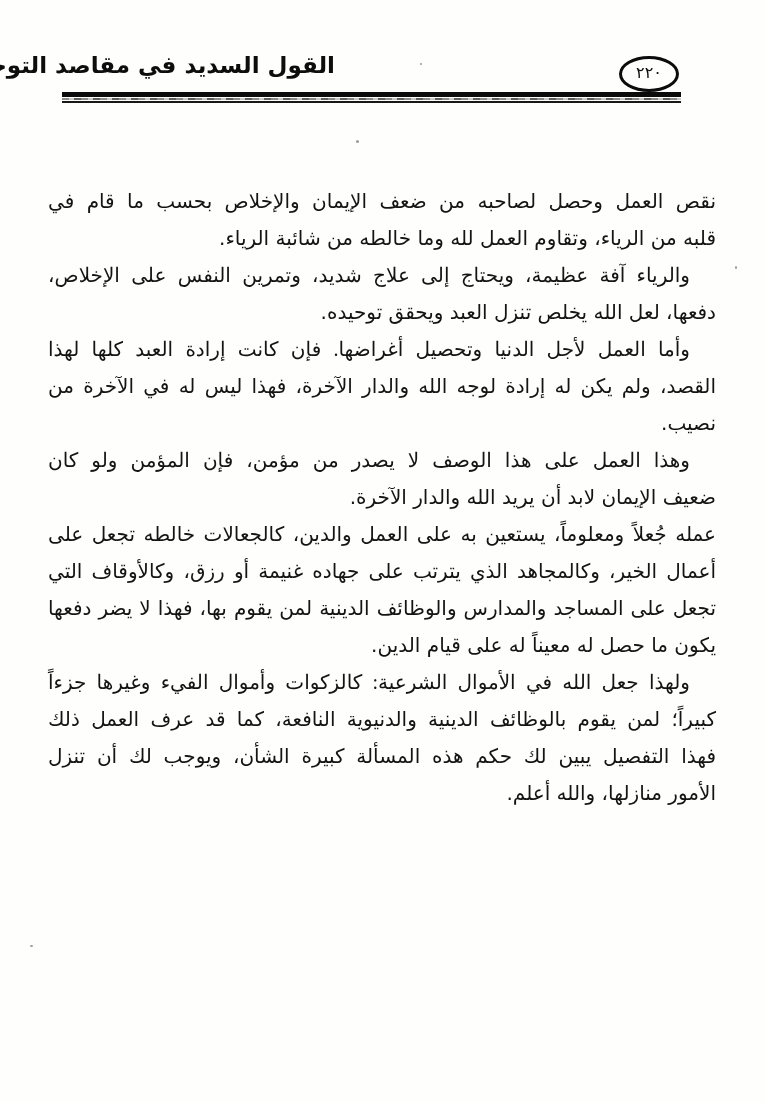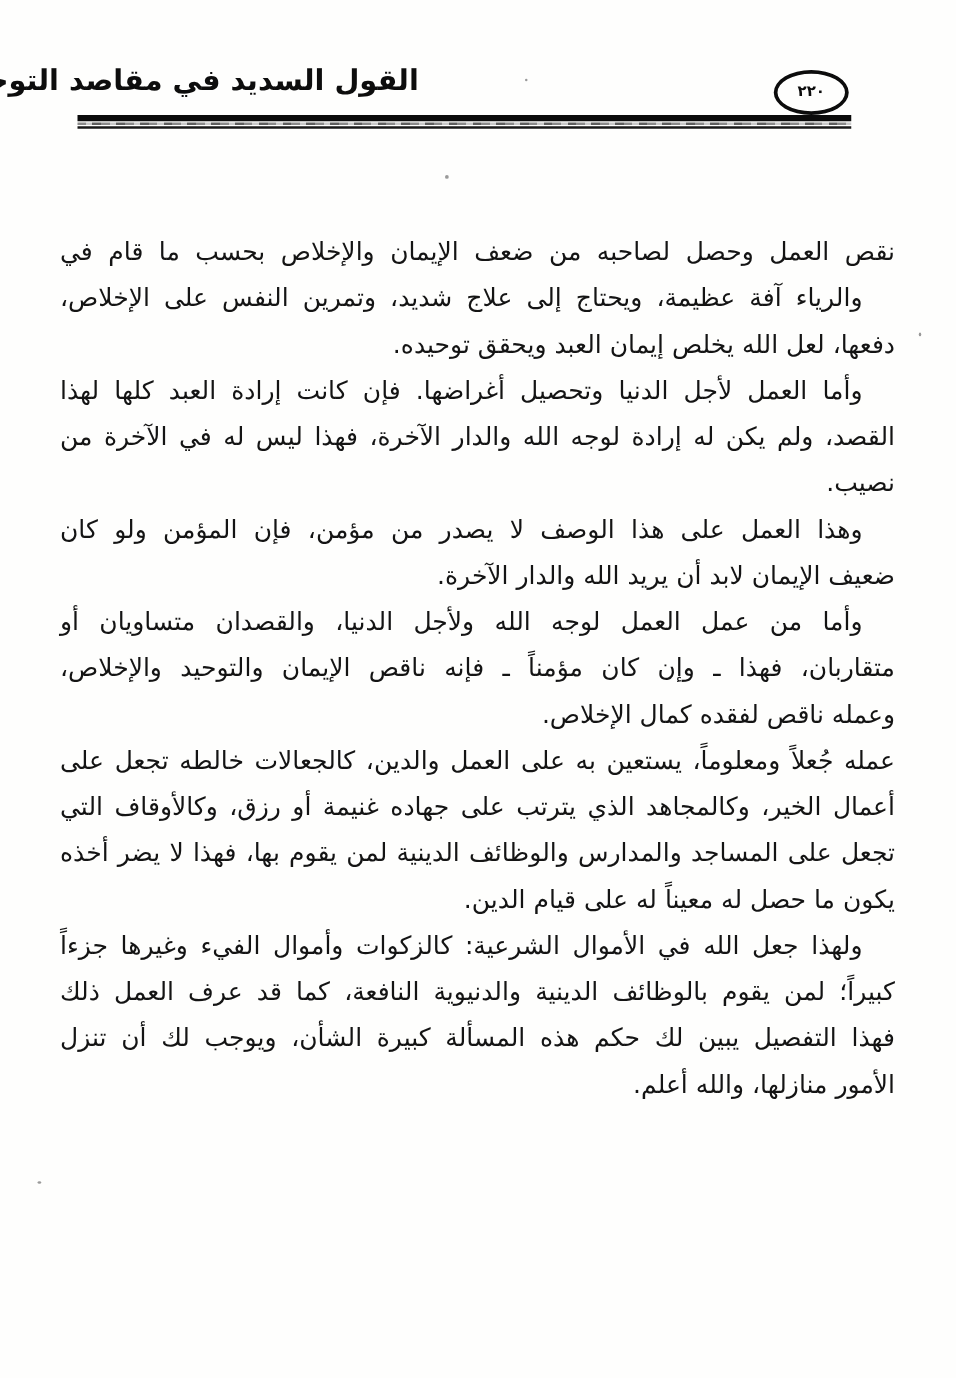--- a/index.html
+++ b/index.html
@@ -37,22 +37,22 @@
     width: 54px;
     height: 30px;
     border: 3px solid #0c0c0c;
     border-radius: 50%;
     display: flex;
     align-items: center;
     justify-content: center;
     background: #fefefd;
   }
   .page-badge .num {
-    font-size: 12px;
-    font-weight: bold;
+    font-size: 16px;
+    font-weight: normal;
     line-height: 1;
     padding-bottom: 2px;
     color: #0c0c0c;
   }
   .header-rule {
     position: absolute;
     left: 62px;
     top: 92px;
     width: 619px;
   }
@@ -71,21 +71,21 @@
     width: 668px;
     direction: rtl;
     font-size: 20px;
     line-height: 37px;
     color: #141414;
   }
   .para { margin: 0; }
   .line { white-space: nowrap; text-align: right; }
   .line.j { white-space: normal; text-align: justify; text-align-last: justify; }
   .line.c { text-align: right; }
-  .line.indent { padding-right: 26px; }
+  .line.indent { padding-right: 26px; font-family: Liberation Serif, serif; }
 
   
   .speck { position: absolute; background: #9a9a9a; border-radius: 50%; }
   .speck.s1 { left: 356px; top: 140px; width: 3px; height: 3px; }
   .speck.s2 { left: 420px; top: 63px;  width: 2px; height: 2px; }
   .speck.s3 { left: 735px; top: 266px; width: 2px; height: 3px; }
   .speck.s4 { left: 30px;  top: 945px; width: 3px; height: 2px; }
 </style>
 </head>
 <body>
@@ -100,42 +100,38 @@
 
   <div class="header-rule">
     <div class="bar-thick"></div>
     <div class="bar-gray"></div>
     <div class="bar-thin"></div>
   </div>
 
   <div class="body-text">
       <div class="para">
         <div class="line j">نقص العمل وحصل لصاحبه من ضعف الإيمان والإخلاص بحسب ما قام في</div>
+        <div class="line r">قلبه من الرياء، وتقاوم العمل لله وما خالطه من شائبة الرياء.</div>
       </div>
       <div class="para">
         <div class="line j indent">والرياء آفة عظيمة، ويحتاج إلى علاج شديد، وتمرين النفس على الإخلاص،</div>
-        <div class="line r">دفعها، لعل الله يخلص إيمان العبد ويحقق توحيده.</div>
+        <div class="line r">دفعها، لعل الله يخلص تنزل العبد ويحقق توحيده.</div>
       </div>
       <div class="para">
         <div class="line j indent">وأما العمل لأجل الدنيا وتحصيل أغراضها. فإن كانت إرادة العبد كلها لهذا</div>
         <div class="line j">القصد، ولم يكن له إرادة لوجه الله والدار الآخرة، فهذا ليس له في الآخرة من نصيب.</div>
       </div>
       <div class="para">
         <div class="line j indent">وهذا العمل على هذا الوصف لا يصدر من مؤمن، فإن المؤمن ولو كان</div>
         <div class="line r">ضعيف الإيمان لابد أن يريد الله والدار الآخرة.</div>
       </div>
       <div class="para">
-        <div class="line j indent">وأما من عمل العمل لوجه الله ولأجل الدنيا، والقصدان متساويان أو</div>
-        <div class="line j">متقاربان، فهذا ـ وإن كان مؤمناً ـ فإنه ناقص الإيمان والتوحيد والإخلاص،</div>
-        <div class="line r">وعمله ناقص لفقده كمال الإخلاص.</div>
-      </div>
-      <div class="para">
         <div class="line j">عمله جُعلاً ومعلوماً، يستعين به على العمل والدين، كالجعالات خالطه تجعل على</div>
         <div class="line j">أعمال الخير، وكالمجاهد الذي يترتب على جهاده غنيمة أو رزق، وكالأوقاف التي</div>
-        <div class="line j">تجعل على المساجد والمدارس والوظائف الدينية لمن يقوم بها، فهذا لا يضر أخذه</div>
+        <div class="line j">تجعل على المساجد والمدارس والوظائف الدينية لمن يقوم بها، فهذا لا يضر دفعها</div>
         <div class="line r">يكون ما حصل له معيناً له على قيام الدين.</div>
       </div>
       <div class="para">
         <div class="line j indent">ولهذا جعل الله في الأموال الشرعية: كالزكوات وأموال الفيء وغيرها جزءاً</div>
         <div class="line j">كبيراً؛ لمن يقوم بالوظائف الدينية والدنيوية النافعة، كما قد عرف العمل ذلك</div>
         <div class="line j">فهذا التفصيل يبين لك حكم هذه المسألة كبيرة الشأن، ويوجب لك أن تنزل</div>
         <div class="line c">الأمور منازلها، والله أعلم.</div>
       </div>
     </div>
 

